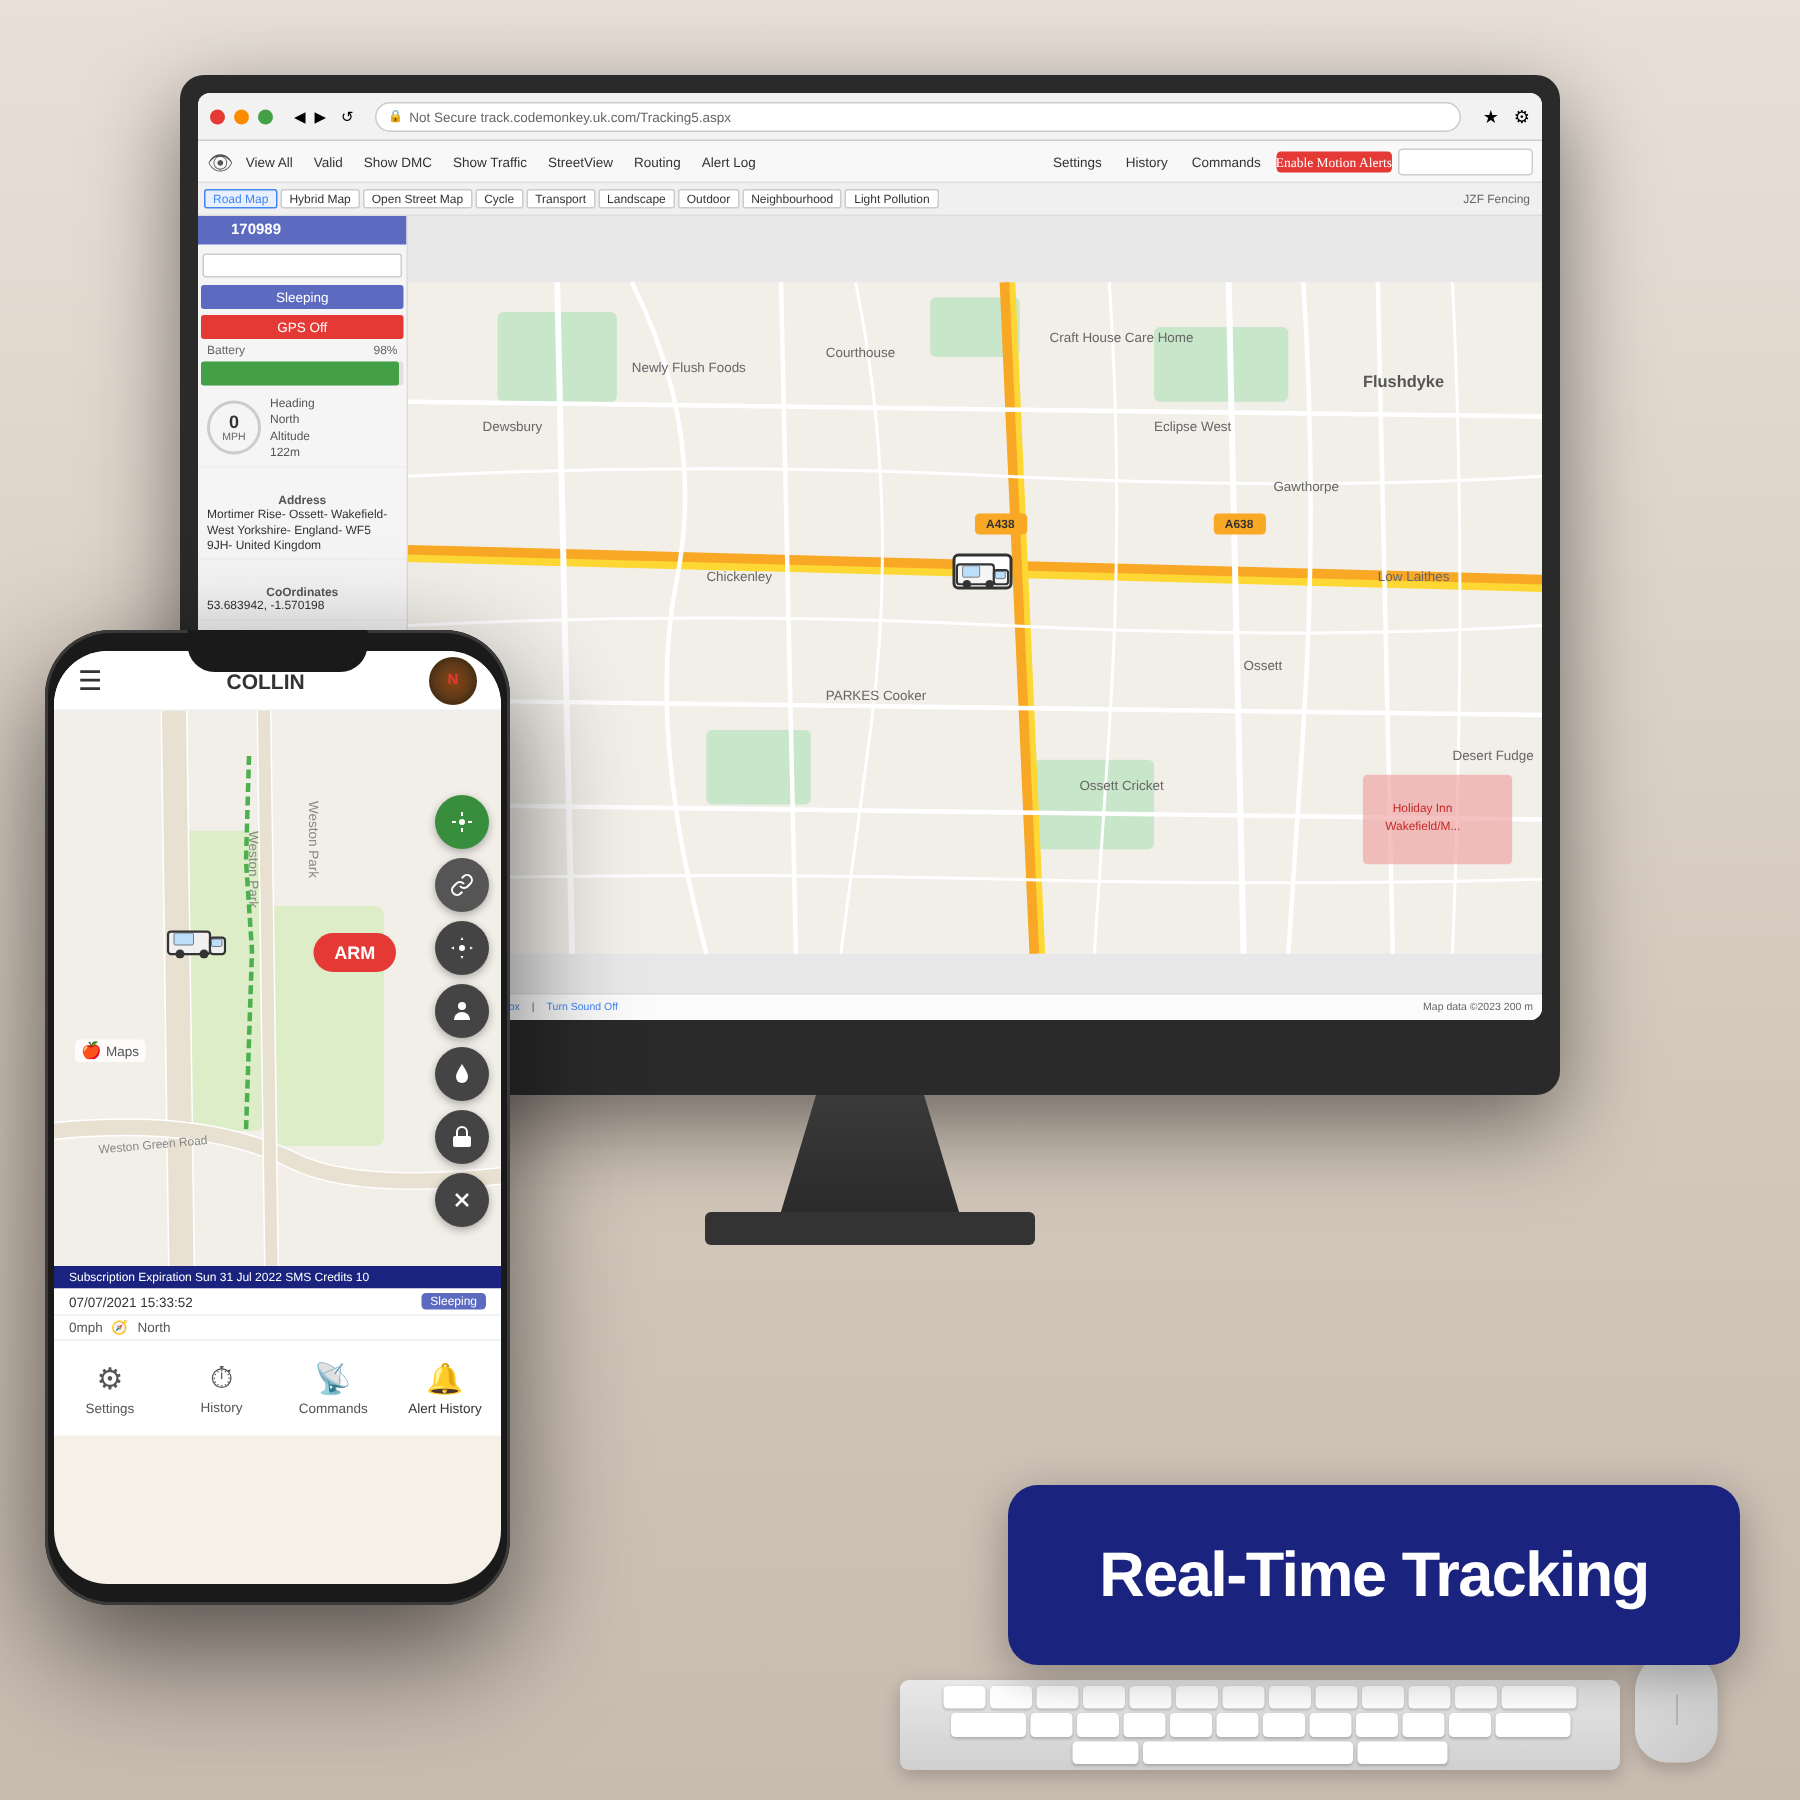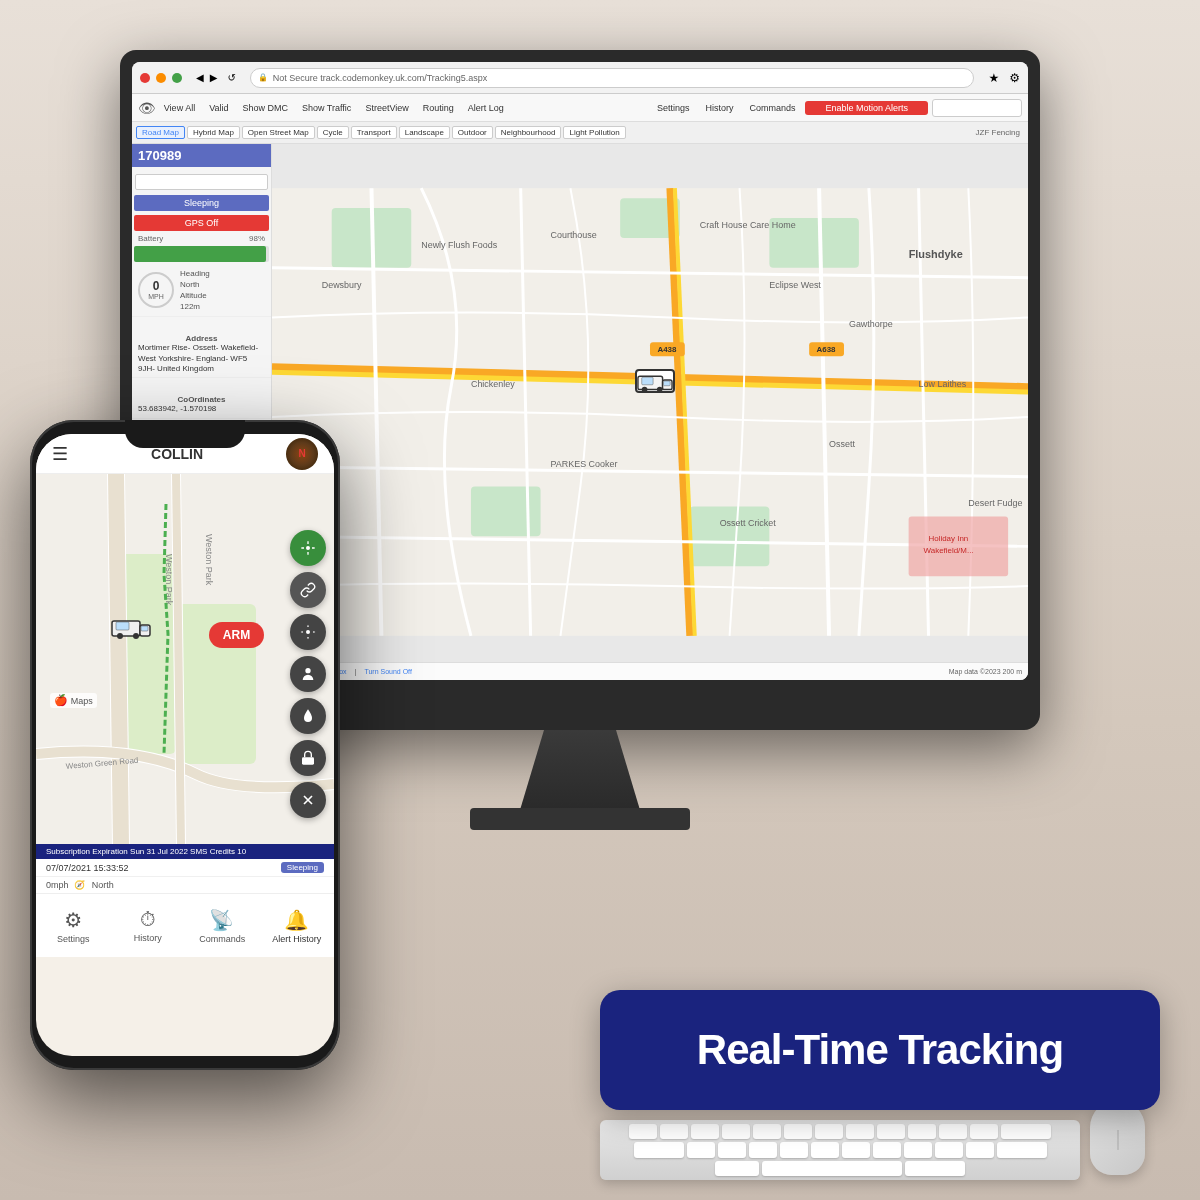--- a/index.html
+++ b/index.html
@@ -125,25 +125,26 @@
       padding: 2px 6px;
       font-size: 9px;
       background: transparent;
       border: none;
       cursor: pointer;
       color: #333;
     }
     .enable-motion-btn {
       background: #e53935;
       color: white;
-      padding: 2px 20px;
+      padding: 2px 0;
       border-radius: 3px;
       font-size: 9px;
       border: none;
       cursor: pointer;
+      font-family: Liberation Serif, serif;
     }
     .search-input-desktop {
       height: 18px;
       border: 1px solid #ccc;
       border-radius: 3px;
       padding: 0 4px;
       font-size: 8px;
       width: 90px;
     }
 
@@ -190,22 +191,22 @@
       width: 140px;
       background: #f5f5f5;
       border-right: 1px solid #ddd;
       display: flex;
       flex-direction: column;
       overflow: hidden;
     }
     .device-id-box {
       background: #5c6bc0;
       color: white;
-      padding: 4px 6px;
-      font-size: 13px;
+      padding: 4px 22px;
+      font-size: 10px;
       font-weight: bold;
     }
     .search-box {
       padding: 3px;
     }
     .search-box input {
       width: 100%;
       height: 16px;
       border: 1px solid #ccc;
       border-radius: 2px;
@@ -551,21 +552,21 @@
       background: rgba(255,255,255,0.8);
       padding: 1px 4px;
       border-radius: 3px;
     }
 
     
     .banner {
       position: absolute;
       bottom: 90px;
       right: 40px;
-      width: 560px;
+      width: 488px;
       height: 120px;
       background: #1a237e;
       border-radius: 20px;
       display: flex;
       align-items: center;
       justify-content: center;
       box-shadow: 0 8px 30px rgba(0,0,0,0.3);
       z-index: 5;
     }
     .banner-text {

